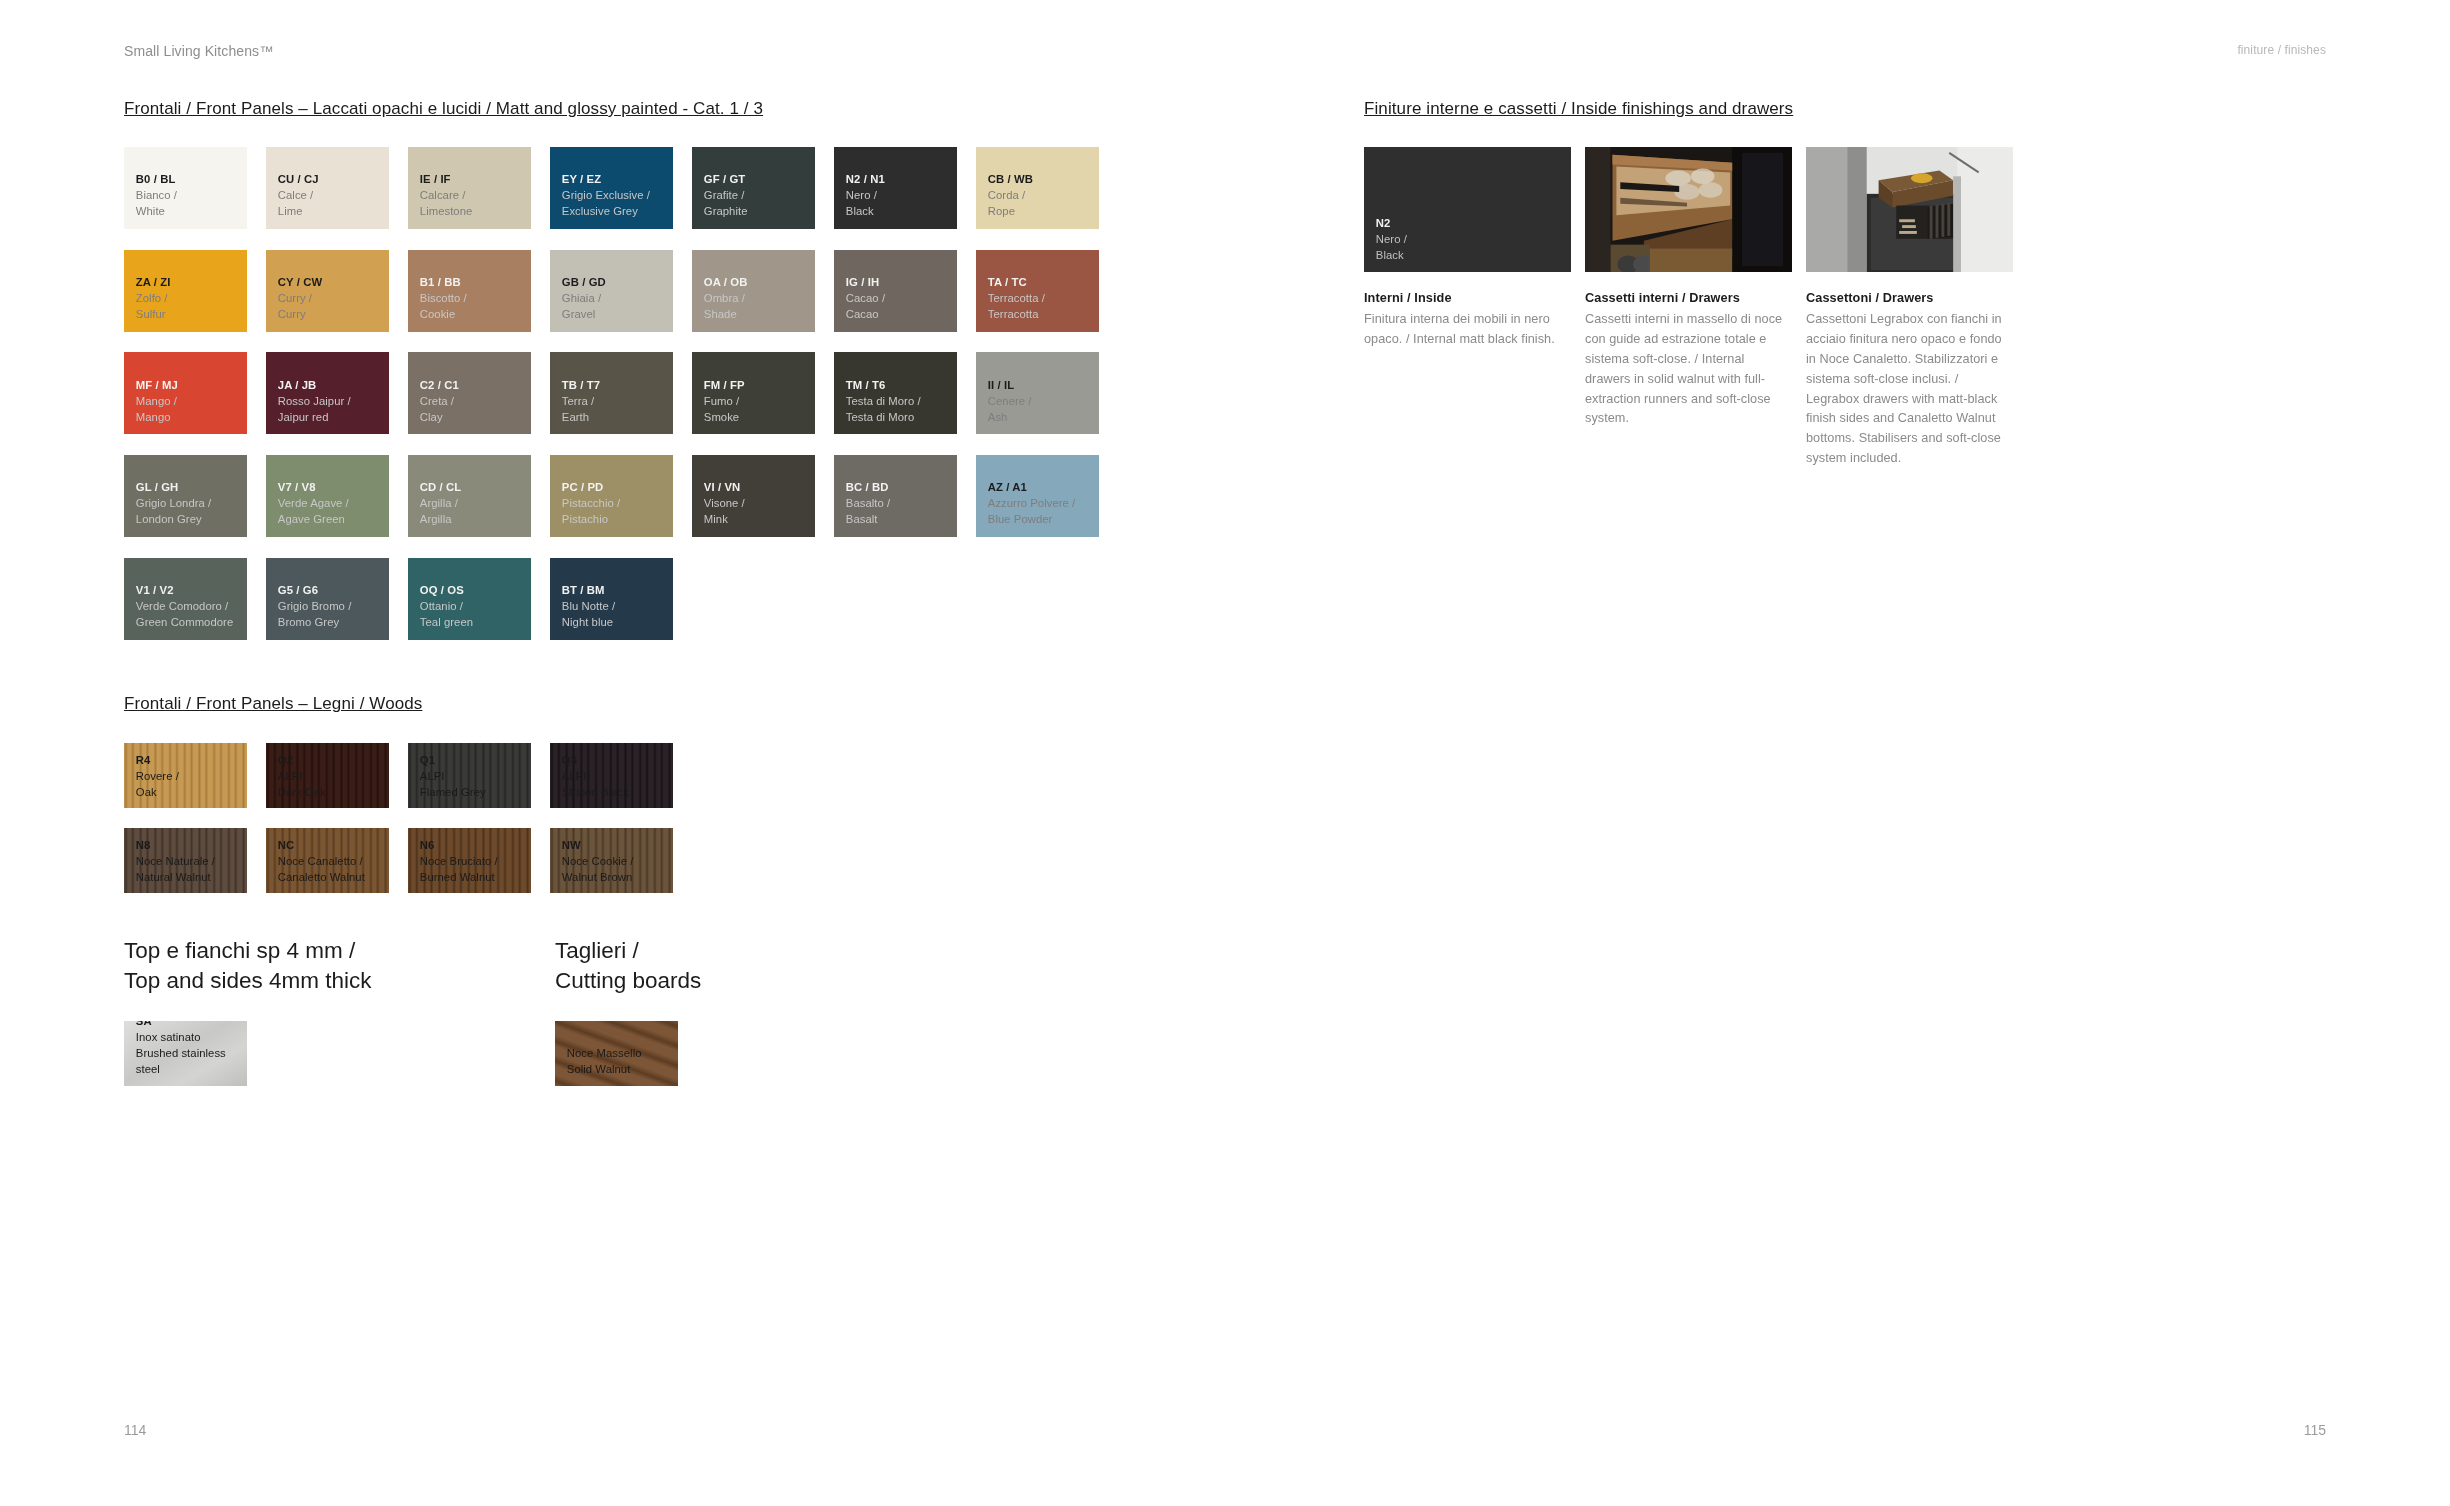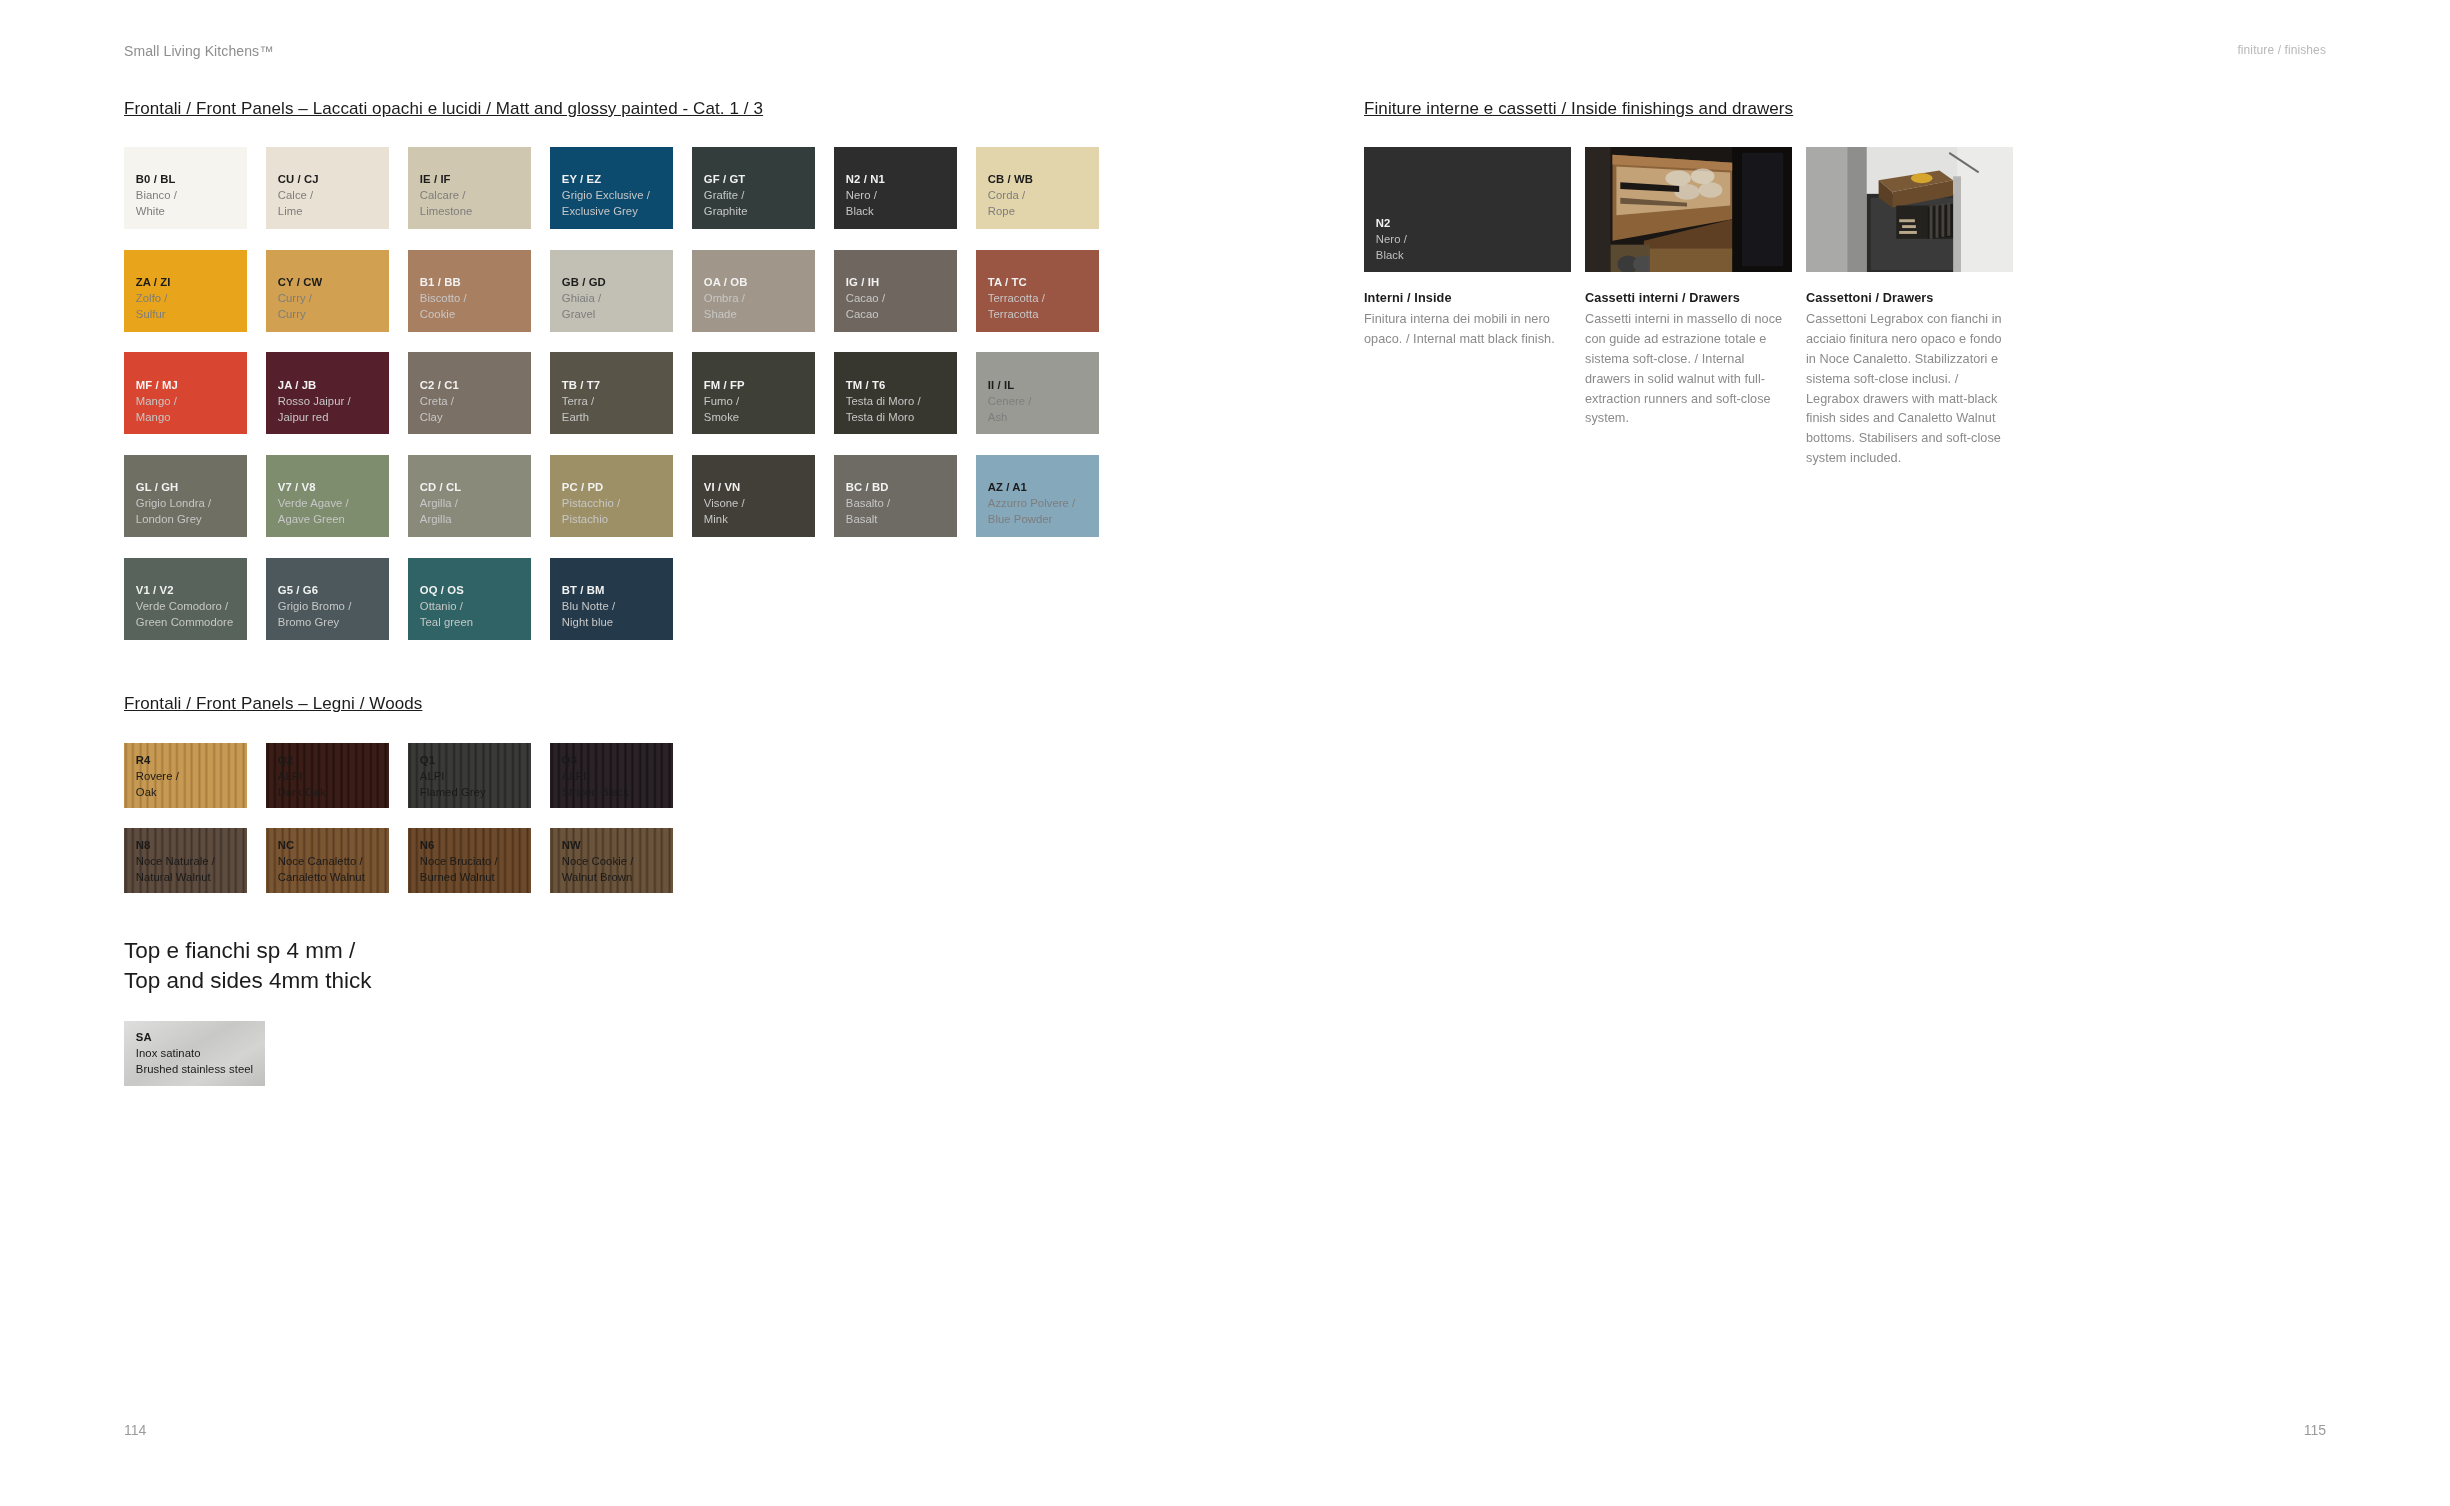--- a/index.html
+++ b/index.html
@@ -160,21 +160,21 @@
   .bottom-block { width: 431px; }
   .bottom-block.second { width: 431px; }
   .bottom-title {
     font-size: 22.5px;
     font-weight: 400;
     color: #1c1c1c;
     line-height: 1.34;
     margin: 0 0 25.5px 0;
   }
   .bottom-swatch {
-    width: 141px;
+    width: 123px;
     height: 65px;
     position: relative;
     overflow: hidden;
   }
 
   
   .media-row {
     display: flex;
     gap: 14px;
     margin-bottom: 0;
@@ -525,20 +525,32 @@
       </div>
       <div class="bottom-swatch light" id="tops-swatch" style="background: linear-gradient(150deg, rgb(222, 222, 222) 0%, rgb(200, 200, 198) 45%, rgb(212, 212, 210) 70%, rgb(191, 191, 189) 100%);">
         <div class="swatch-inner">
           <span class="sw-code">SA</span>
           <span class="sw-it">Inox satinato</span>
           <span class="sw-en">Brushed stainless steel</span>
         </div>
       </div>
     </div>
 
+    <div class="bottom-block second">
+      <div class="bottom-title">
+        <span>Taglieri /</span><br>
+        <span>Cutting boards</span>
+      </div>
+      <div class="bottom-swatch dark" id="board-swatch" style="background: repeating-linear-gradient(20deg, rgb(125, 86, 55) 0px, rgb(93, 60, 34) 4.9px, rgb(125, 86, 55) 10.8px, rgb(125, 86, 55) 18.6px);">
+        <div class="swatch-inner">
+          <span class="sw-it">Noce Massello</span>
+          <span class="sw-en">Solid Walnut</span>
+        </div>
+      </div>
+    </div>
   </div>
 </div>
 
 <div class="col-right">
   <h2 class="section-title">Finiture interne e cassetti / Inside finishings and drawers</h2>
   <div class="media-row" id="media-row">
       <div class="media-col">
         <div class="media-box" style="background: rgb(47, 47, 47);">
           <div class="swatch-inner">
             <span class="sw-code" style="color:#f2f2f2">N2</span>

